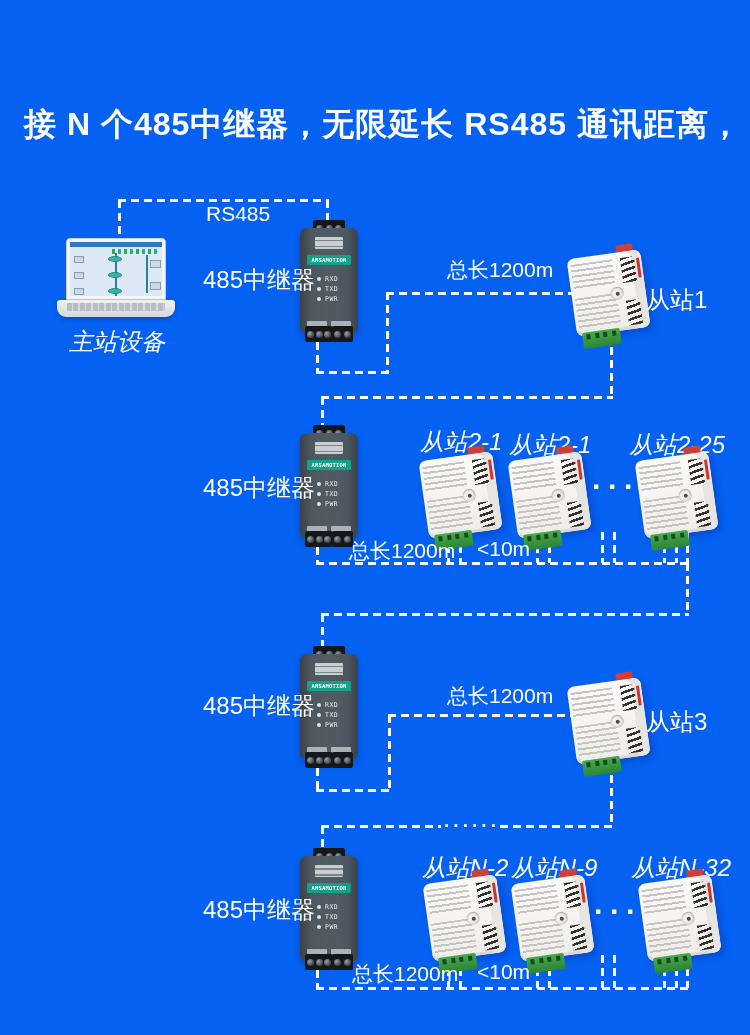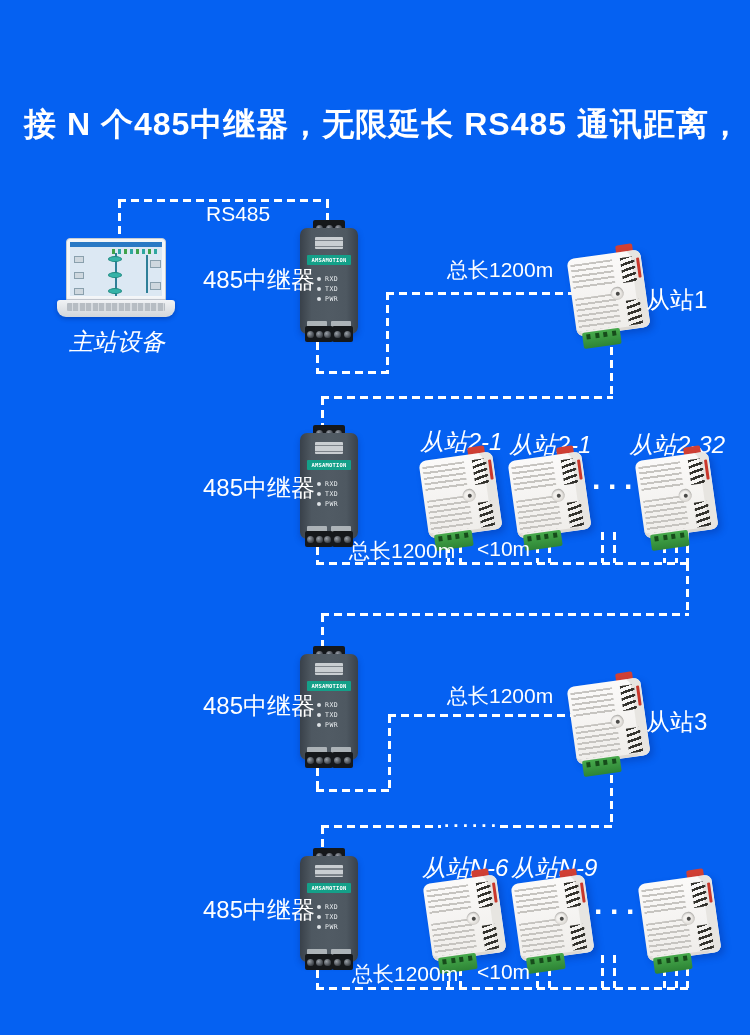--- a/index.html
+++ b/index.html
@@ -281,21 +281,21 @@
       </div>
     <div class="rterm rterm-br">
         <i></i>
         <i></i>
       </div>
   </div>
   <div class="devlbl" style="left:203px;top:472px">485中继器</div>
 
   <div class="devlbl centered" style="left:461px;top:426px">从站2-1</div>
   <div class="devlbl centered" style="left:550px;top:429px">从站2-1</div>
-  <div class="devlbl centered" style="left:677px;top:429px">从站2-32</div>
+  <div class="devlbl centered" style="left:677px;top:429px">从站2-25</div>
   <div class="slave" style="left:424px;top:452px">
     <div class="stilt">
       <div class="scap"></div>
       <div class="sbody">
         <div class="vents vt"></div>
         <div class="vents vb"></div>
         <div class="slats st"></div>
         <div class="slats sb"></div>
         <div class="sred"></div>
         <div class="shole"></div>
@@ -447,22 +447,23 @@
         <i></i>
         <i></i>
       </div>
     <div class="rterm rterm-br">
         <i></i>
         <i></i>
       </div>
   </div>
   <div class="devlbl" style="left:203px;top:894px">485中继器</div>
 
-  <div class="devlbl centered" style="left:465px;top:852px">从站N-6</div>
+  <div class="devlbl centered" style="left:465px;top:852px">从站N-2</div>
   <div class="devlbl centered" style="left:554px;top:852px">从站N-9</div>
+  <div class="devlbl centered" style="left:681px;top:852px">从站N-32</div>
   <div class="slave" style="left:428px;top:875px">
     <div class="stilt">
       <div class="scap"></div>
       <div class="sbody">
         <div class="vents vt"></div>
         <div class="vents vb"></div>
         <div class="slats st"></div>
         <div class="slats sb"></div>
         <div class="sred"></div>
         <div class="shole"></div>

